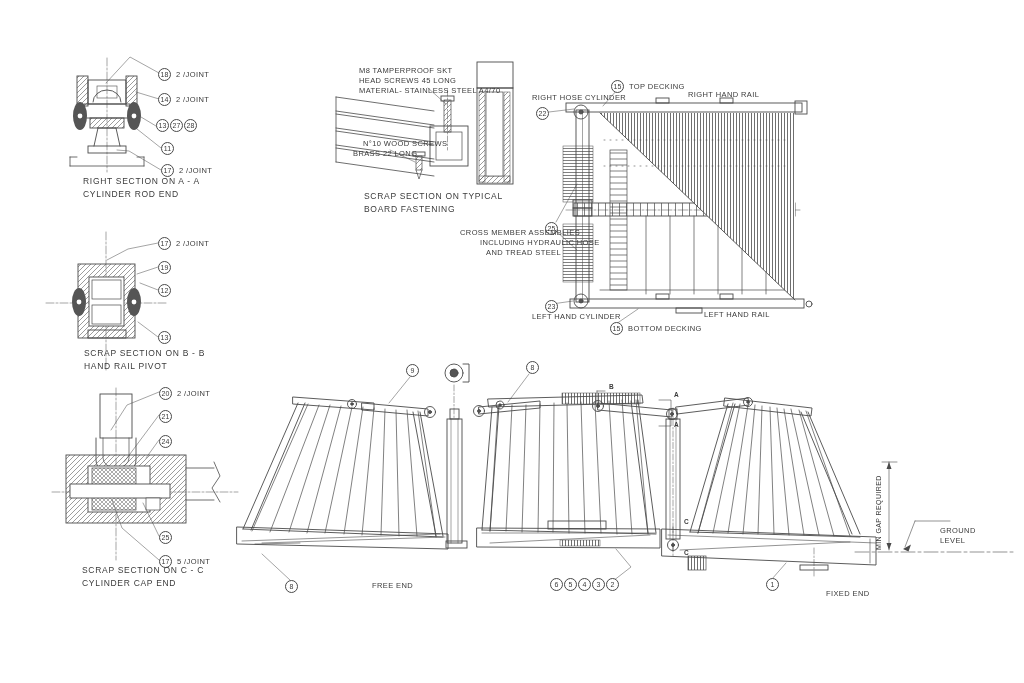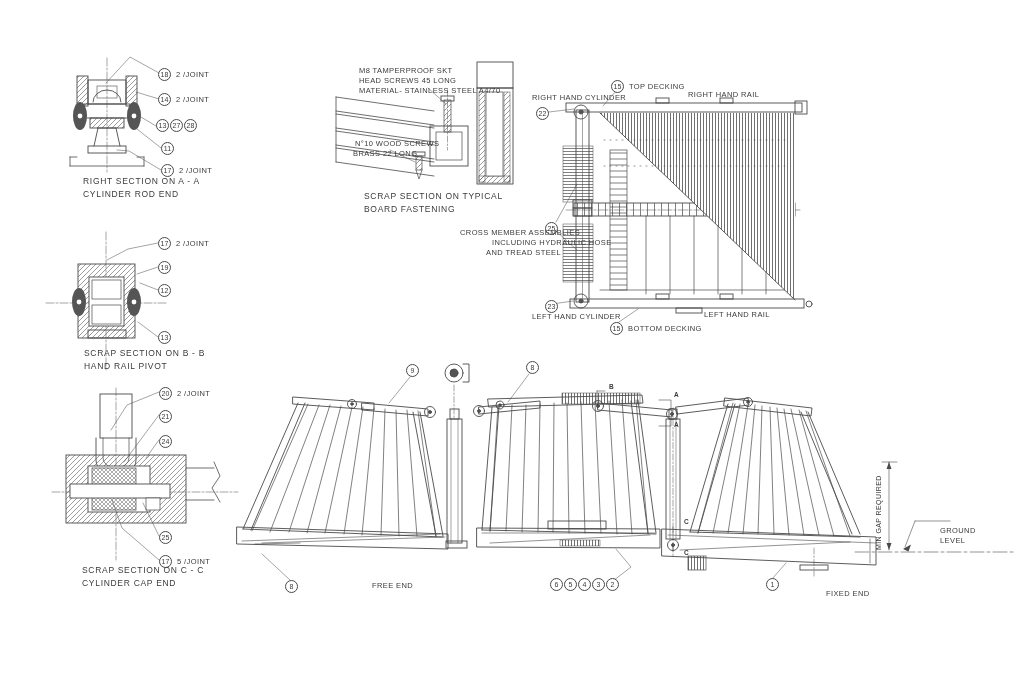--- a/index.html
+++ b/index.html
@@ -299,39 +299,39 @@
 <div class="balloon-row" style="left:159px;top:555px">
   <span class="balloon">17</span>
   <span class="suffix">5 /JOINT</span>
 </div>
 <div class="lbl cap" style="left:62px;top:565px">SCRAP SECTION ON C - C</div>
 <div class="lbl cap" style="left:62px;top:578px">CYLINDER CAP END</div>
 
 <div class="lbl" style="left:339px;top:66px">M8 TAMPERPROOF SKT</div>
 <div class="lbl" style="left:339px;top:76px">HEAD SCREWS 45 LONG</div>
 <div class="lbl" style="left:339px;top:86px">MATERIAL- STAINLESS STEEL A4/70</div>
-<div class="lbl" style="left:335px;top:139px">N°10 WOOD SCREWS</div>
+<div class="lbl" style="left:343px;top:139px">N°10 WOOD SCREWS</div>
 <div class="lbl" style="left:333px;top:149px">BRASS 22 LONG</div>
 <div class="lbl cap" style="left:344px;top:191px">SCRAP SECTION ON TYPICAL</div>
 <div class="lbl cap" style="left:344px;top:204px">BOARD FASTENING</div>
 
-<div class="lbl" style="left:512px;top:93px">RIGHT HAND CYLINDER</div>
+<div class="lbl" style="left:512px;top:93px">RIGHT HOSE CYLINDER</div>
 <div class="balloon-row" style="left:536px;top:107px">
   <span class="balloon">22</span>
 </div>
 <div class="balloon-row" style="left:611px;top:80px">
   <span class="balloon">15</span>
   <span class="suffix">TOP DECKING</span>
 </div>
 <div class="lbl" style="left:668px;top:90px">RIGHT HAND RAIL</div>
 <div class="balloon-row" style="left:545px;top:222px">
   <span class="balloon">25</span>
 </div>
 <div class="lbl" style="left:440px;top:228px">CROSS MEMBER ASSEMBLIES</div>
-<div class="lbl" style="left:472px;top:238px">INCLUDING HYDRAULIC HOSE</div>
+<div class="lbl" style="left:460px;top:238px">INCLUDING HYDRAULIC HOSE</div>
 <div class="lbl" style="left:466px;top:248px">AND TREAD STEEL</div>
 <div class="balloon-row" style="left:545px;top:300px">
   <span class="balloon">23</span>
 </div>
 <div class="lbl" style="left:512px;top:312px">LEFT HAND CYLINDER</div>
 <div class="lbl" style="left:684px;top:310px">LEFT HAND RAIL</div>
 <div class="balloon-row" style="left:610px;top:322px">
   <span class="balloon">15</span>
   <span class="suffix">BOTTOM DECKING</span>
 </div>

